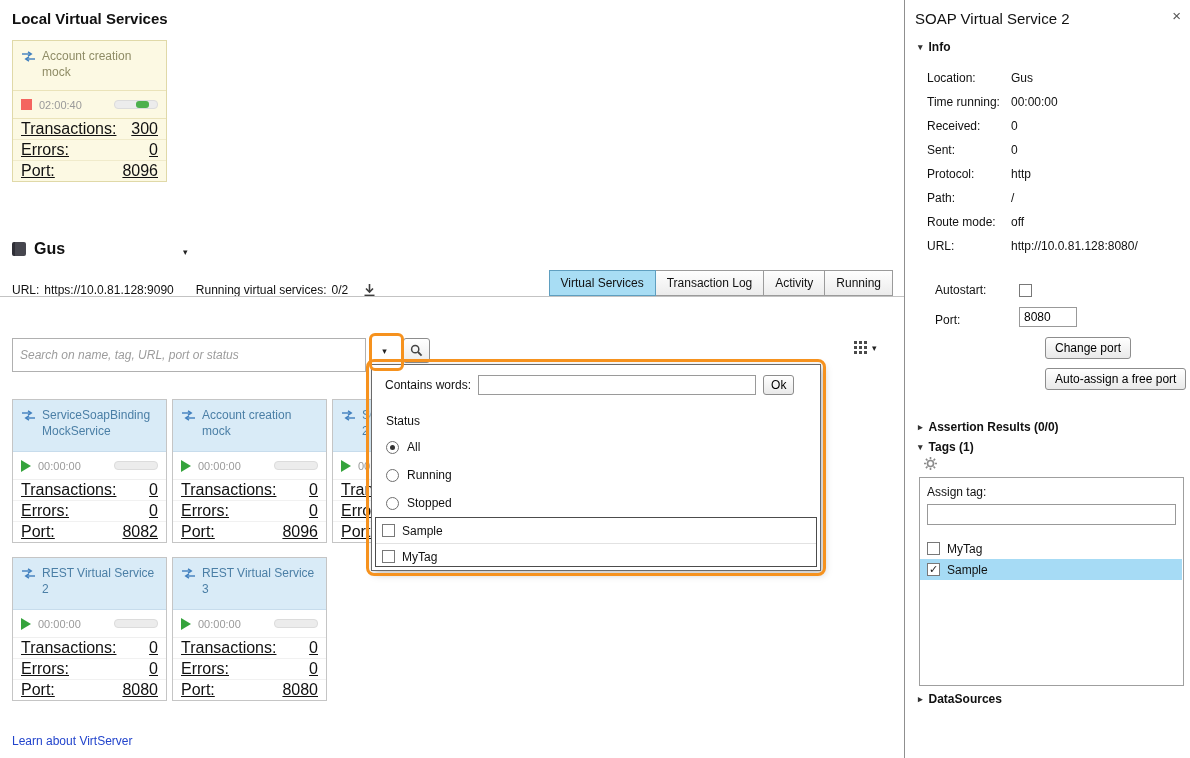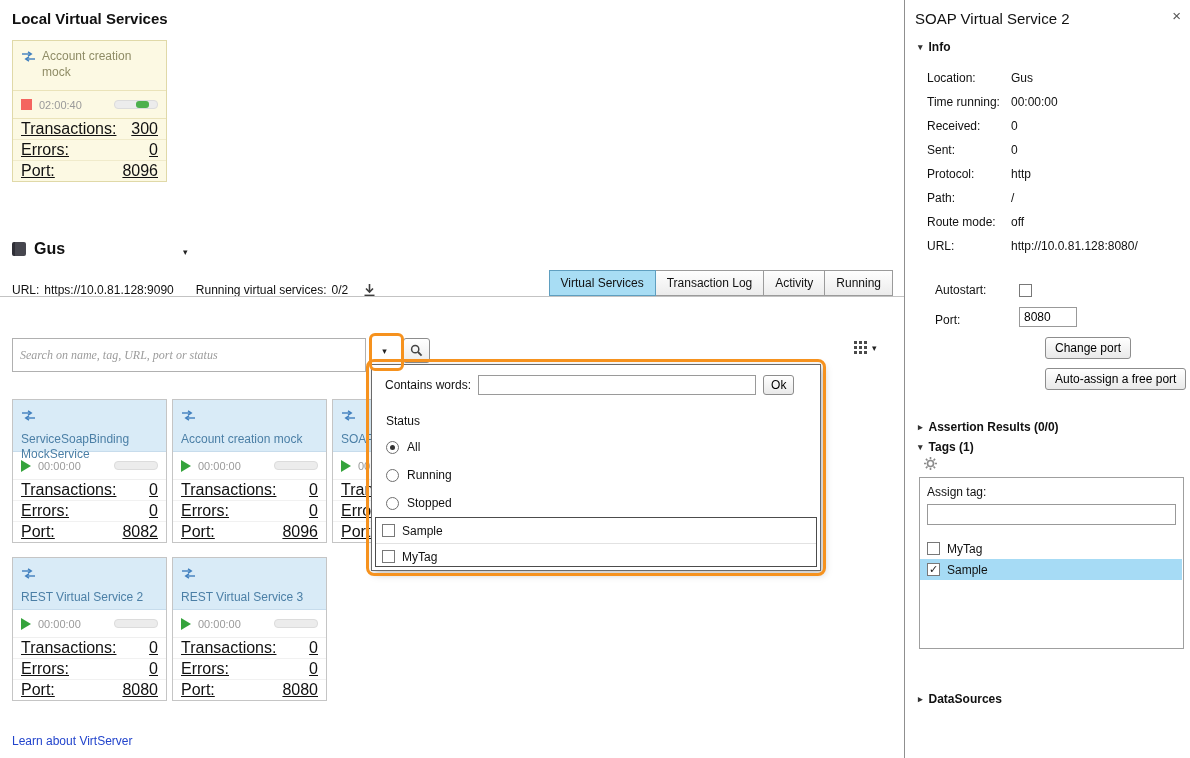--- a/index.html
+++ b/index.html
@@ -35,31 +35,31 @@
   .sub-gap{display:inline-block;width:12px;}
   .dl-btn{margin-left:10px;background:none;border:none;padding:0;cursor:pointer;display:flex;align-items:center;}
 
   
   .tabs{position:absolute;right:11px;top:270px;display:flex;z-index:2;}
   .tab{font-size:12px;padding:5px 11px;border:1px solid #9b9b9b;margin-left:-1px;background:linear-gradient(#fefefe,#ececec);white-space:nowrap;}
   .tab.active{background:var(--active-tab-blue,#a8ddf4);border-color:#5f9fc0;position:relative;z-index:1;}
   .tab-strip-line{position:absolute;left:0;top:296px;width:904px;height:1px;background:#c3c3c3;}
 
   
-  .search-input{position:absolute;left:12px;top:338px;width:354px;height:24px;border:1px solid #b0b0b0;padding:16px 7px;font-size:12px;font-family:Liberation Serif, serif;box-sizing:border-box;}
+  .search-input{position:absolute;left:12px;top:338px;width:354px;height:24px;border:1px solid #b0b0b0;padding:16px 7px;font-size:12px;font-family:Liberation Sans, sans-serif;box-sizing:border-box;}
   .search-input::placeholder{color:#9c9c9c;font-style:italic;}
   .caret-btn{position:absolute;left:375px;top:340px;width:19px;height:21px;background:#fff;border:none;font-size:9px;color:#222;display:flex;align-items:center;justify-content:center;padding:0;}
   .ring-caret{position:absolute;left:369px;top:333px;width:29px;height:32px;border:3px solid var(--highlight-orange,#f6921e);border-radius:6px;z-index:8;pointer-events:none;}
   .search-btn{position:absolute;left:403px;top:338px;width:27px;height:25px;border:1px solid #8d8d8d;border-radius:3px;background:linear-gradient(#fff,#ececec);display:flex;align-items:center;justify-content:center;padding:0;}
   .grid-btn{position:absolute;left:854px;top:341px;display:flex;align-items:center;gap:5px;background:none;border:none;padding:0;}
   .grid-caret{font-size:9px;color:#222;}
 
   
   .svc-card{position:absolute;width:153px;background:#fff;border:1px solid #c5c5c5;z-index:1;}
-  .svc-card .card-head{background:var(--card-header-blue,#d9ebf7);color:var(--card-header-text,#4b7fa6);height:52px;border-bottom:1px solid #c7dcec;box-sizing:border-box;flex-direction:column;}
+  .svc-card .card-head{background:var(--card-header-blue,#d9ebf7);color:var(--card-header-text,#4b7fa6);height:52px;border-bottom:1px solid #c7dcec;box-sizing:border-box;}
   .svc-card .stat-row{border-bottom:1px solid #efefef;}
   .svc-card .kv{border-bottom:1px solid #f1f1f1;}
   .svc-card .kv:last-child{border-bottom:none;}
 
   
   .filter-popup{position:absolute;left:371px;top:364px;width:450px;height:207px;background:#fff;border:1px solid #6a6a6a;box-shadow:3px 3px 8px rgba(0,0,0,.25);z-index:5;box-sizing:border-box;}
   .ring-popup{position:absolute;left:366px;top:359px;width:460px;height:217px;border:3px solid var(--highlight-orange,#f6921e);border-radius:8px;z-index:6;pointer-events:none;box-sizing:border-box;}
   .fp-row1{position:absolute;left:13px;top:10px;display:flex;align-items:center;gap:7px;font-size:12px;}
   .fp-input{width:278px;height:20px;border:1px solid #9a9a9a;font-family:inherit;font-size:12px;padding:0 4px;box-sizing:border-box;}
   .fp-ok{font-size:12px;padding:2px 7px;border:1px solid #8d8d8d;border-radius:3px;background:linear-gradient(#fff,#e9e9e9);font-family:inherit;}
@@ -85,21 +85,21 @@
   .info-row{display:flex;height:24px;align-items:center;font-size:12px;}
   .il{width:84px;flex:0 0 84px;}
   .autostart-row,.port-row{position:absolute;left:30px;display:flex;align-items:flex-end;font-size:12px;}
   .autostart-row{top:283px;}
   .port-row{top:307px;}
   .port-input{width:58px;height:20px;border:1px solid #999;font-size:12px;padding:0 4px;font-family:inherit;box-sizing:border-box;}
   .btn{font-size:12px;padding:3px 9px;border:1px solid #8d8d8d;border-radius:3px;background:linear-gradient(#fff,#e9e9e9);font-family:inherit;margin-left:34px;}
   .change-port-btn{position:absolute;left:106px;top:337px;}
   .auto-assign-btn{position:absolute;left:106px;top:368px;}
   .gear-btn{position:absolute;left:18px;top:456px;background:none;border:none;padding:0;}
-  .tagbox{position:absolute;left:14px;top:477px;width:265px;height:172px;border:1px solid #9f9f9f;box-sizing:border-box;}
+  .tagbox{position:absolute;left:14px;top:477px;width:265px;height:209px;border:1px solid #9f9f9f;box-sizing:border-box;}
   .assign-label{position:absolute;left:7px;top:7px;font-size:12px;}
   .assign-input{position:absolute;left:7px;top:26px;width:249px;height:21px;border:1px solid #999;font-family:inherit;font-size:12px;padding:0 4px;box-sizing:border-box;}
   .rp-tags{position:absolute;left:0;right:1px;top:60px;}
   .rp-tag-row{display:flex;align-items:center;gap:7px;height:21px;padding:0 7px;font-size:12px;}
   .rp-tag-row.sel{background:var(--selected-row-blue,#a6dbf5);}
 </style>
 </head>
 <body>
 
 <div class="main">

